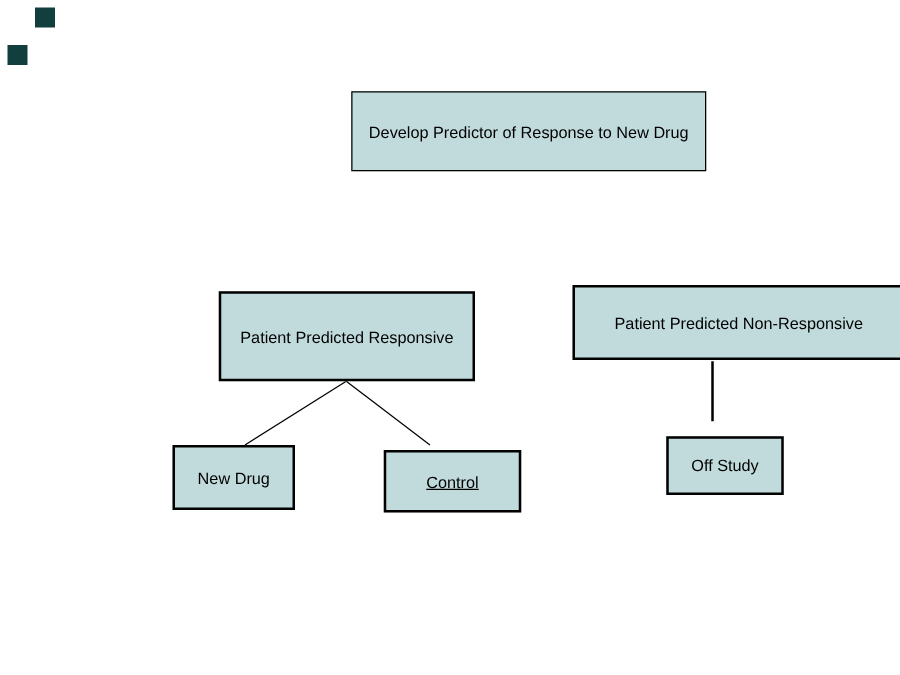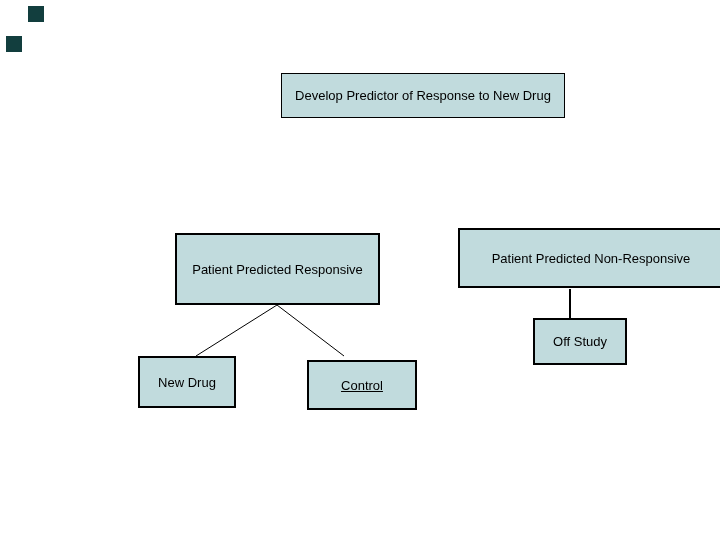--- a/index.html
+++ b/index.html
@@ -44,41 +44,41 @@
     color: #000000;
     font-size: 13px;
     display: flex;
     align-items: center;
     justify-content: center;
     white-space: nowrap;
     text-align: center;
   }
   #box-develop {
     left: 281px; top: 73px;
-    width: 284px; height: 45px;
+    width: 284px; height: 64px;
     border-width: 1px;
   }
   #box-responsive {
     left: 175px; top: 222px;
     width: 205px; height: 72px; margin-top: 11px;
   }
   #box-nonresponsive {
     left: 458px; top: 228px;
     width: 266px; height: 60px;
   }
   #box-newdrug {
     left: 138px; top: 356px;
     width: 98px; height: 52px;
   }
   #box-control {
     left: 307px; top: 360px;
     width: 110px; height: 50px; text-decoration: underline;
   }
   #box-offstudy {
-    left: 533px; top: 318px;
+    left: 533px; top: 349px;
     width: 94px; height: 47px;
   }
   .node .label {
     display: inline-block;
   }
 </style>
 </head>
 <body>
 
 <div class="canvas">

